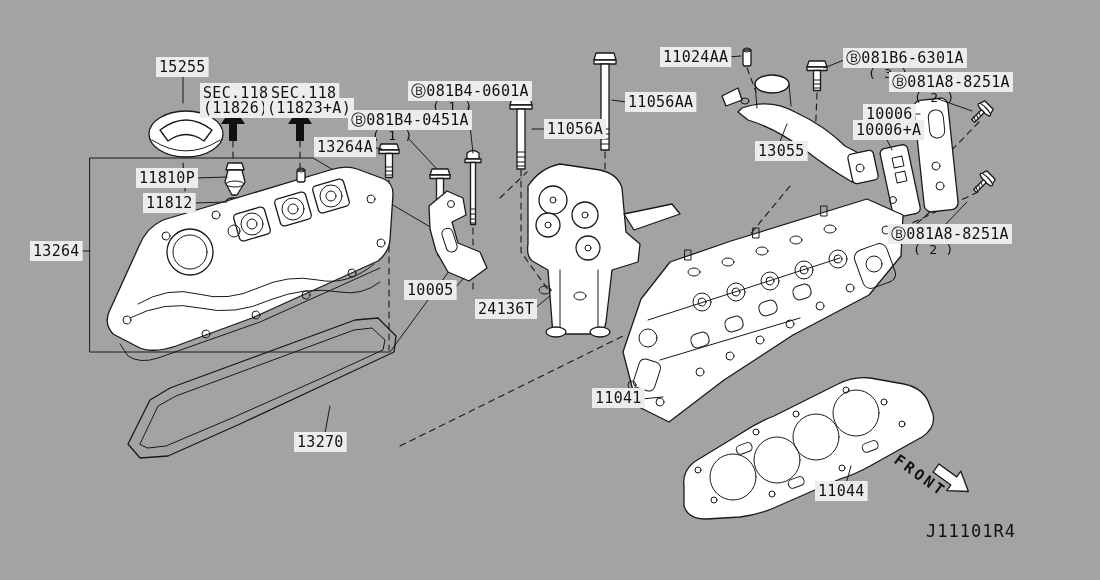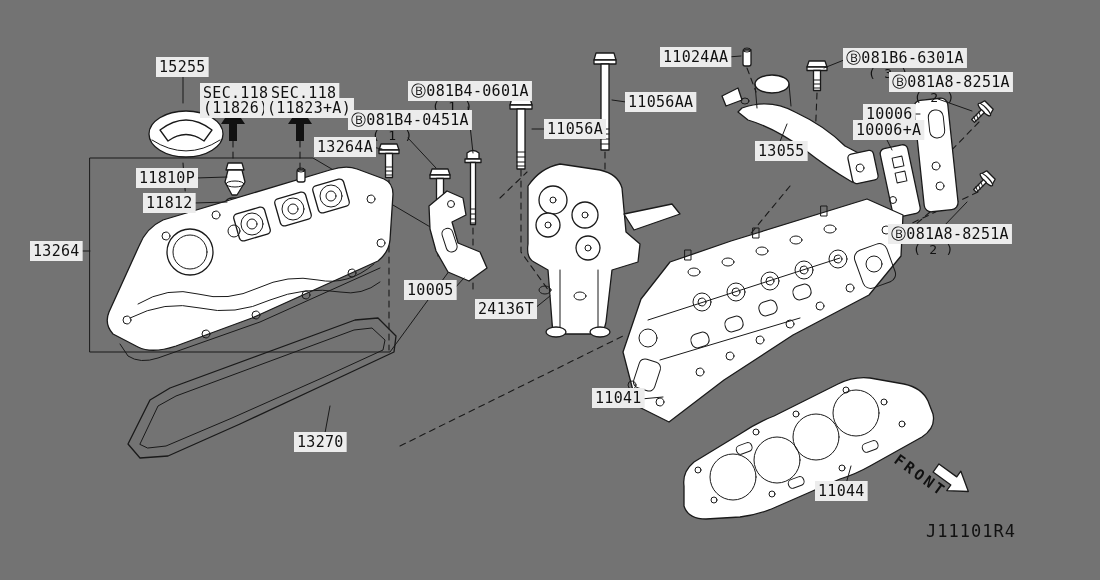--- a/index.html
+++ b/index.html
@@ -1,16 +1,16 @@
 <!DOCTYPE html>
 <html><head>
 <meta charset="utf-8">
 <style>
   html,body{margin:0;padding:0;background:#ffffff;}
-  .stage{width:1100px;height:580px;background:#737373;position:relative;overflow:hidden;}
+  .stage{width:1100px;height:580px;background:#a3a3a3;position:relative;overflow:hidden;}
   svg{display:block;}
   text{font-family:"DejaVu Sans Mono","DejaVu Sans",monospace;fill:#111;}
   .lbl{font-size:15px;letter-spacing:0.3px;}
   .qty{font-size:13px;letter-spacing:0.3px;}
   .code{font-size:17px;letter-spacing:1px;}
   .front{font-size:15px;letter-spacing:3px;font-weight:bold;}
   .k{stroke:#1a1a1a;fill:none;stroke-width:1.3;stroke-linejoin:round;stroke-linecap:round;}
   .t{stroke:#1a1a1a;fill:none;stroke-width:1;stroke-linejoin:round;stroke-linecap:round;}
   .d{stroke:#1a1a1a;fill:none;stroke-width:1.1;stroke-dasharray:6 5;stroke-linecap:round;}
   .f{stroke:#1a1a1a;fill:#ffffff;stroke-width:1.3;stroke-linejoin:round;}

